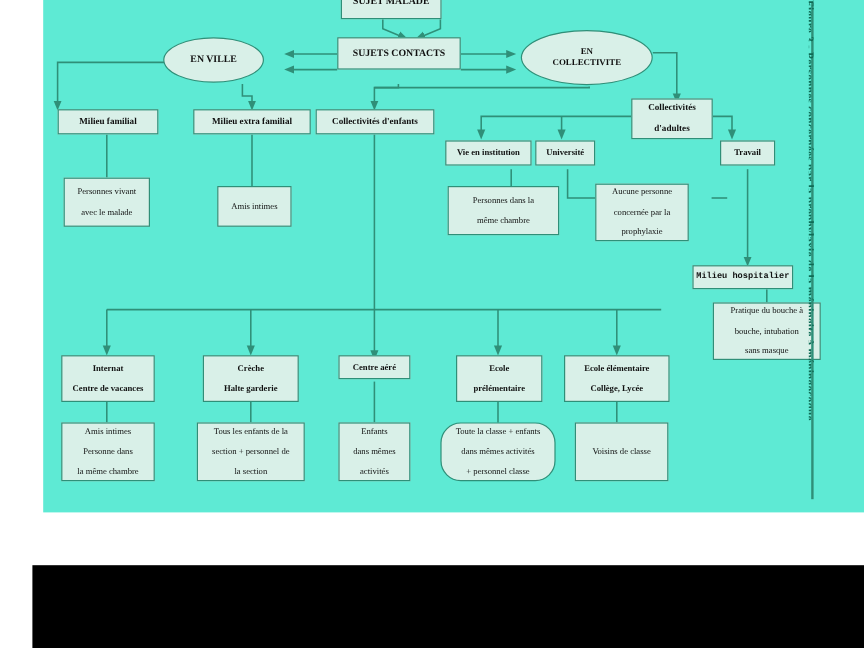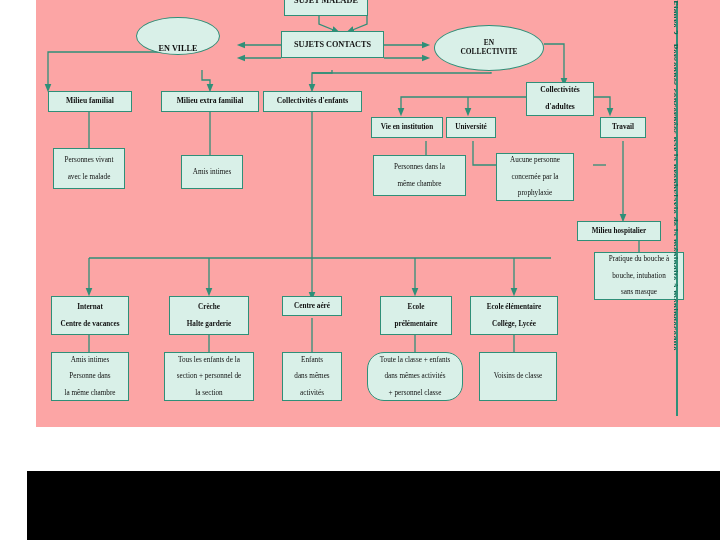--- a/index.html
+++ b/index.html
@@ -10,21 +10,21 @@
     overflow:hidden;
     position:relative;
   }
   #stage{position:absolute;left:0;top:0;width:720px;height:540px;}
 
   
   .panel{
     position:absolute;
     left:36px; top:0px;
     width:684px; height:427px;
-    background:#fca5a5;
+    background:#5eead4;
   }
   .panel-inner{position:absolute;left:0;top:0;right:0;bottom:0;}
 
   
   .black-strip{
     position:absolute;
     left:27px; top:471px;
     width:693px; height:69px;
     background:#000000;
   }
@@ -167,21 +167,21 @@
       </svg>
 
       <div class="node bold t8" style="left:248px;top:-14px;width:84px;height:30px;">
         <span>SUJET MALADE</span>
       </div>
 
       <div class="node bold t8" style="left:245px;top:31px;width:103px;height:27px;">
         <span>SUJETS CONTACTS</span>
       </div>
 
-      <div class="ellipse t8" style="left:100px;top:17px;width:84px;height:38px;font-size:8.2px;align-items:flex-end;">
+      <div class="ellipse t8" style="left:100px;top:31px;width:84px;height:38px;font-size:8.2px;">
         <span>EN VILLE</span>
       </div>
 
       <div class="ellipse t7" style="left:398px;top:25px;width:110px;height:46px;font-size:7.4px;">
         <span>
           <span>EN</span><br>
           <span>COLLECTIVITE</span>
         </span>
       </div>
 
@@ -235,21 +235,21 @@
       </div>
 
       <div class="node t7" style="left:460px;top:153px;width:78px;height:48px;">
         <span>
           <span>Aucune personne</span><br>
           <span>concernée par la</span><br>
           <span>prophylaxie</span>
         </span>
       </div>
 
-      <div class="node bold t7" style="left:541px;top:221px;width:84px;height:20px;">
+      <div class="node bold t7" style="left:541px;top:221px;width:84px;height:20px;font-family:Liberation Mono, monospace;">
         <span>Milieu hospitalier</span>
       </div>
 
       <div class="node t7" style="left:558px;top:252px;width:90px;height:48px;">
         <span>
           <span>Pratique du bouche à</span><br>
           <span>bouche, intubation</span><br>
           <span>sans masque</span>
         </span>
       </div>

